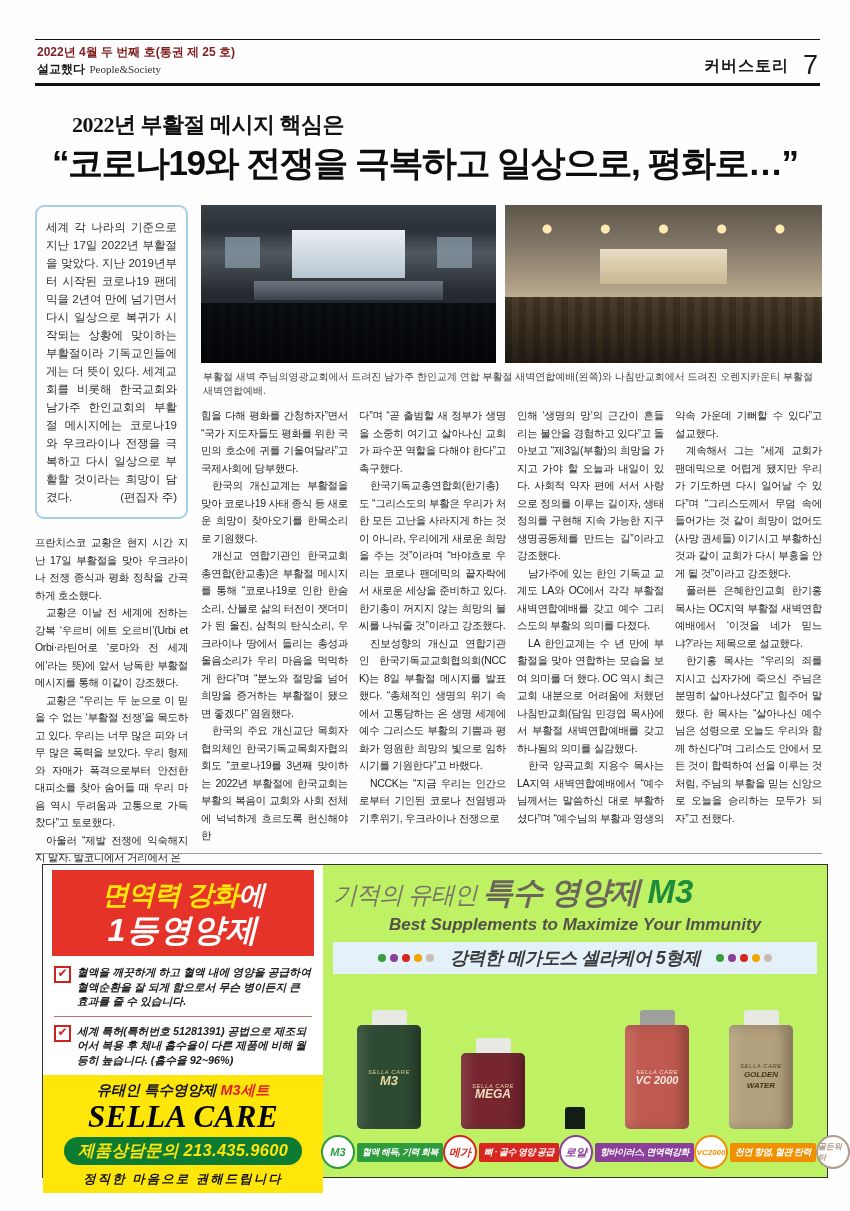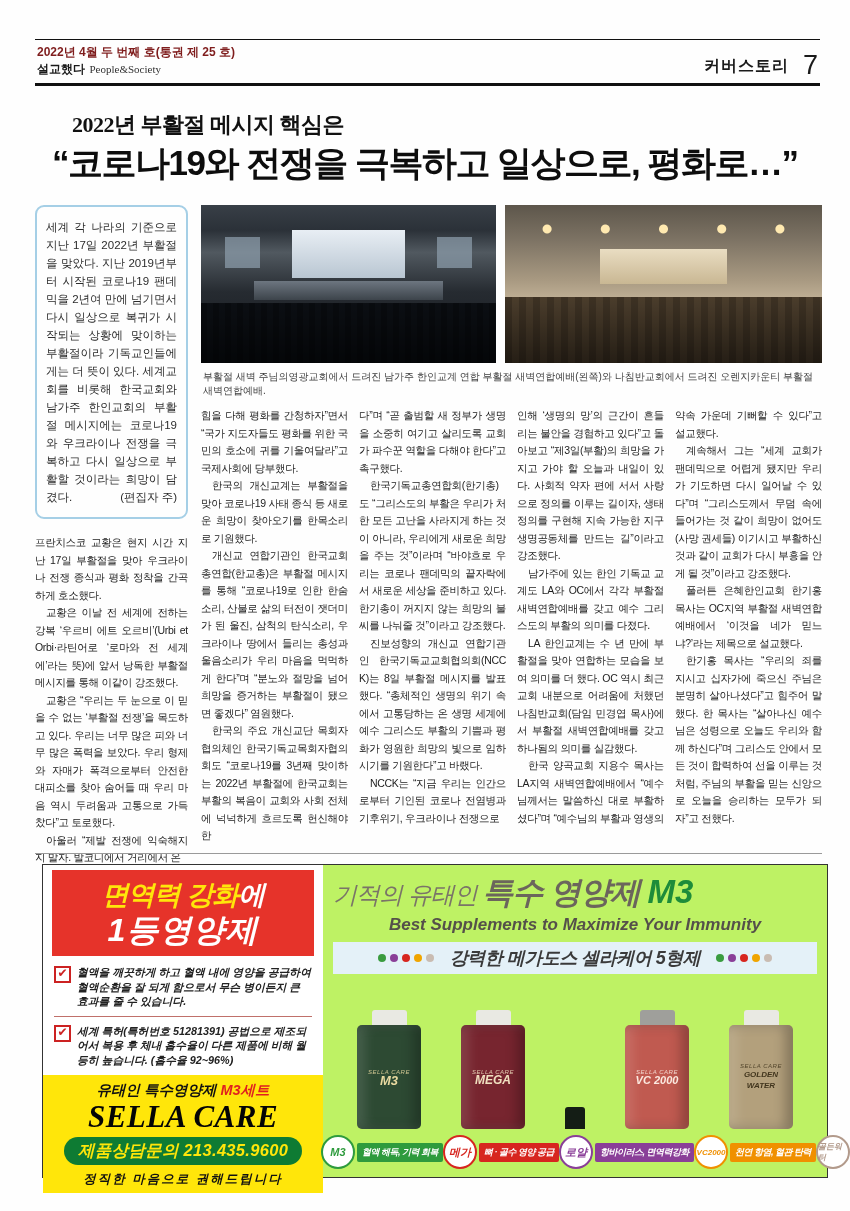--- a/index.html
+++ b/index.html
@@ -147,21 +147,21 @@
       </div>
       <div class="caption">부활절 새벽 주님의영광교회에서 드려진 남가주 한인교계 연합 부활절 새벽연합예배(왼쪽)와 나침반교회에서 드려진 오렌지카운티 부활절 새벽연합예배.</div>
       <div class="body-cols">
         <div class="bcol">
             <p class="para">힘을 다해 평화를 간청하자”면서 “국가 지도자들도 평화를 위한 국민의 호소에 귀를 기울여달라”고 국제사회에 당부했다.</p>
             <p class="para ind">한국의 개신교계는 부활절을 맞아 코로나19 사태 종식 등 새로운 희망이 찾아오기를 한목소리로 기원했다.</p>
             <p class="para ind">개신교 연합기관인 한국교회총연합(한교총)은 부활절 메시지를 통해 “코로나19로 인한 한숨소리, 산불로 삶의 터전이 잿더미가 된 울진, 삼척의 탄식소리, 우크라이나 땅에서 들리는 총성과 울음소리가 우리 마음을 먹먹하게 한다”며 “분노와 절망을 넘어 희망을 증거하는 부활절이 됐으면 좋겠다” 염원했다.</p>
             <p class="para ind">한국의 주요 개신교단 목회자 협의체인 한국기독교목회자협의회도 “코로나19를 3년째 맞이하는 2022년 부활절에 한국교회는 부활의 복음이 교회와 사회 전체에 넉넉하게 흐르도록 헌신해야 한</p>
           </div>
         <div class="bcol">
-            <p class="para">다”며 “곧 출범할 새 정부가 생명을 소중히 여기고 살리도록 교회가 파수꾼 역할을 다해야 한다”고 촉구했다.</p>
+            <p class="para">다”며 “곧 출범할 새 정부가 생명을 소중히 여기고 살아나신 교회가 파수꾼 역할을 다해야 한다”고 촉구했다.</p>
             <p class="para ind">한국기독교총연합회(한기총)도 “그리스도의 부활은 우리가 처한 모든 고난을 사라지게 하는 것이 아니라, 우리에게 새로운 희망을 주는 것”이라며 “바야흐로 우리는 코로나 팬데믹의 끝자락에서 새로운 세상을 준비하고 있다. 한기총이 꺼지지 않는 희망의 불씨를 나눠줄 것”이라고 강조했다.</p>
             <p class="para ind">진보성향의 개신교 연합기관인 한국기독교교회협의회(NCCK)는 8일 부활절 메시지를 발표했다. “총체적인 생명의 위기 속에서 고통당하는 온 생명 세계에 예수 그리스도 부활의 기쁨과 평화가 영원한 희망의 빛으로 임하시기를 기원한다”고 바랬다.</p>
             <p class="para ind">NCCK는 “지금 우리는 인간으로부터 기인된 코로나 전염병과 기후위기, 우크라이나 전쟁으로</p>
           </div>
         <div class="bcol">
             <p class="para">인해 ‘생명의 망’의 근간이 흔들리는 불안을 경험하고 있다”고 돌아보고 “제3일(부활)의 희망을 가지고 가야 할 오늘과 내일이 있다. 사회적 약자 편에 서서 사랑으로 정의를 이루는 길이자, 생태정의를 구현해 지속 가능한 지구생명공동체를 만드는 길”이라고 강조했다.</p>
             <p class="para ind">남가주에 있는 한인 기독교 교계도 LA와 OC에서 각각 부활절 새벽연합예배를 갖고 예수 그리스도의 부활의 의미를 다졌다.</p>
             <p class="para ind">LA 한인교계는 수 년 만에 부활절을 맞아 연합하는 모습을 보여 의미를 더 했다. OC 역시 최근 교회 내분으로 어려움에 처했던 나침반교회(담임 민경엽 목사)에서 부활절 새벽연합예배를 갖고 하나됨의 의미를 실감했다.</p>
             <p class="para ind">한국 양곡교회 지용수 목사는 LA지역 새벽연합예배에서 “예수님께서는 말씀하신 대로 부활하셨다”며 “예수님의 부활과 영생의</p>
           </div>
@@ -229,21 +229,21 @@
       <div class="bottles">
           <div class="bottle">
             <div class="cap" style="width: 35px; height: 15px; background: rgb(233, 233, 227);"></div>
             <div class="bbody" style="width: 64px; height: 104px; background: rgb(45, 74, 51); color: rgb(232, 217, 160);">
               <div class="bbrand">SELLA CARE</div>
               <div class="bname" style="font-size: 13px;">M3</div>
             </div>
           </div>
           <div class="bottle">
             <div class="cap" style="width: 35px; height: 15px; background: rgb(233, 233, 227);"></div>
-            <div class="bbody" style="width: 64px; height: 104px; background: rgb(119, 37, 47); color: rgb(240, 224, 192);">
+            <div class="bbody" style="width: 64px; height: 76px; background: rgb(119, 37, 47); color: rgb(240, 224, 192);">
               <div class="bbrand">SELLA CARE</div>
               <div class="bname" style="font-size: 12px;">MEGA</div>
             </div>
           </div>
           <div class="bottle">
             <div class="cap" style="width: 20px; height: 22px; background: rgb(20, 29, 21);"></div>
           </div>
           <div class="bottle">
             <div class="cap" style="width: 35px; height: 15px; background: rgb(159, 159, 155);"></div>
             <div class="bbody" style="width: 64px; height: 104px; background: rgb(192, 90, 80); color: rgb(251, 233, 224);">

